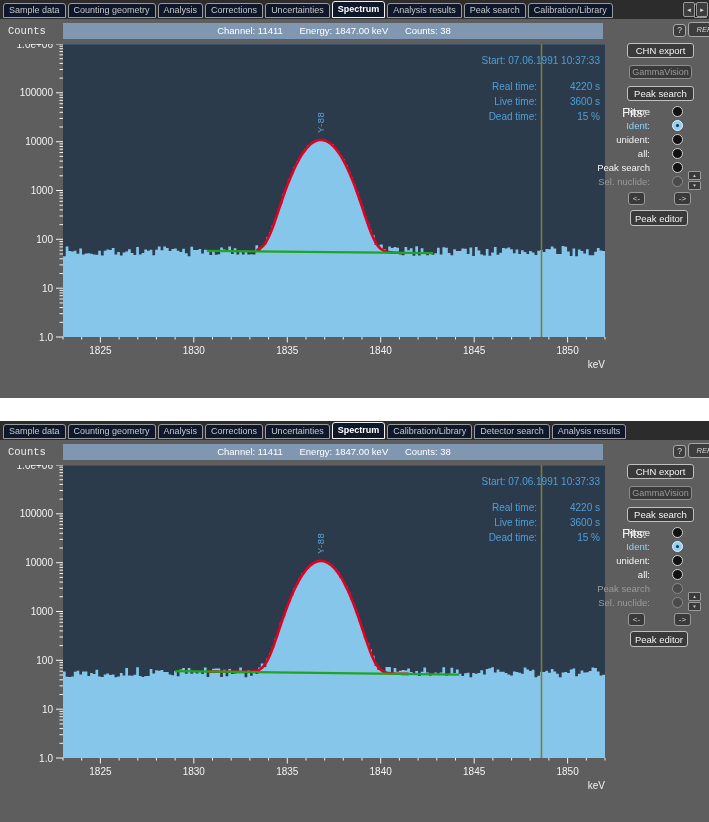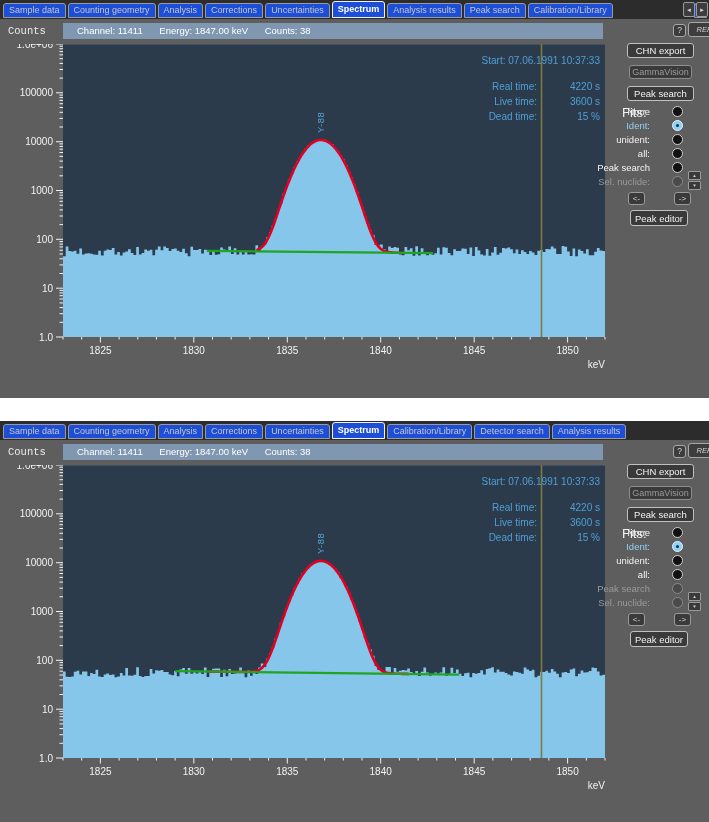--- a/index.html
+++ b/index.html
@@ -10,34 +10,34 @@
     -webkit-font-smoothing:antialiased;
   }
   .panel { position:relative; width:709px; background:#5e5e5e; overflow:hidden; }
   .panel.p0 { height:398px; }
   .panel.p1 { height:401px; }
   .gap { width:709px; height:23px; background:#ffffff; }
 
   
   .tabbar { position:absolute; left:0; top:0; width:709px; height:19px;
     background:#2c2c2c; display:flex; align-items:flex-end; padding:0 2px 1px 3px; gap:2px; }
-  .tab { flex:0 0 auto; background:#1d4ed8; border:1px solid #9b9b9b; border-radius:3px 3px 0 0;
+  .tab { flex:0 0 auto; background:#0f172a; border:1px solid #9b9b9b; border-radius:3px 3px 0 0;
     color:#c6c6c6; font-size:9px; line-height:13px; height:15px; padding:0 5px;
     white-space:nowrap; overflow:hidden; cursor:pointer; }
   .tab.active { height:17px; line-height:15px; border-color:#f0f0f0; color:#ffffff; font-weight:bold; }
   .tab.clipped { margin-left:auto; width:13px; padding:0 0 0 3px; }
   .tabscroll { position:absolute; right:1px; top:2px; display:flex; gap:1px; }
   .tabscroll button { width:12px; height:15px; background:#3d3d3d; border:1px solid #9b9b9b;
     border-radius:2px; color:#d8d8d8; font-size:7px; line-height:11px; padding:0; cursor:pointer; }
 
   
   .counts-label { position:absolute; left:8px; top:25px; font-size:10.5px; color:#ececec;font-family:Liberation Mono, monospace; }
   .status-bar { position:absolute; left:63px; top:23px; width:540px; height:16px;
     background:#8097b1; color:#ffffff; font-size:9.5px; line-height:15px;
-    text-align:left; padding-right:12px; }
+    text-align:center; padding-right:12px; }
   .status-bar span { margin-left:14px; }
   .mini-btn { position:absolute; background:#3d3d3d; border:1px solid #a8a8a8; border-radius:3px;
     color:#d8d8d8; padding:0; cursor:pointer; }
   .mini-btn.help { left:673px; top:24px; width:13px; height:13px; font-size:8.5px; line-height:11px; }
   .mini-btn.ref  { left:688px; top:22px; width:32px; height:15px; font-size:7.5px; font-style:italic; line-height:13px; }
 
   
   .spectrum-svg { position:absolute; left:0; top:44px; display:block; }
   .axlbl  { font-size:10px; fill:#f2f2f2; font-family:"Liberation Sans",sans-serif; }
   .ovtxt  { font-size:10px; fill:#4f9fd6; font-family:"Liberation Sans",sans-serif; }

